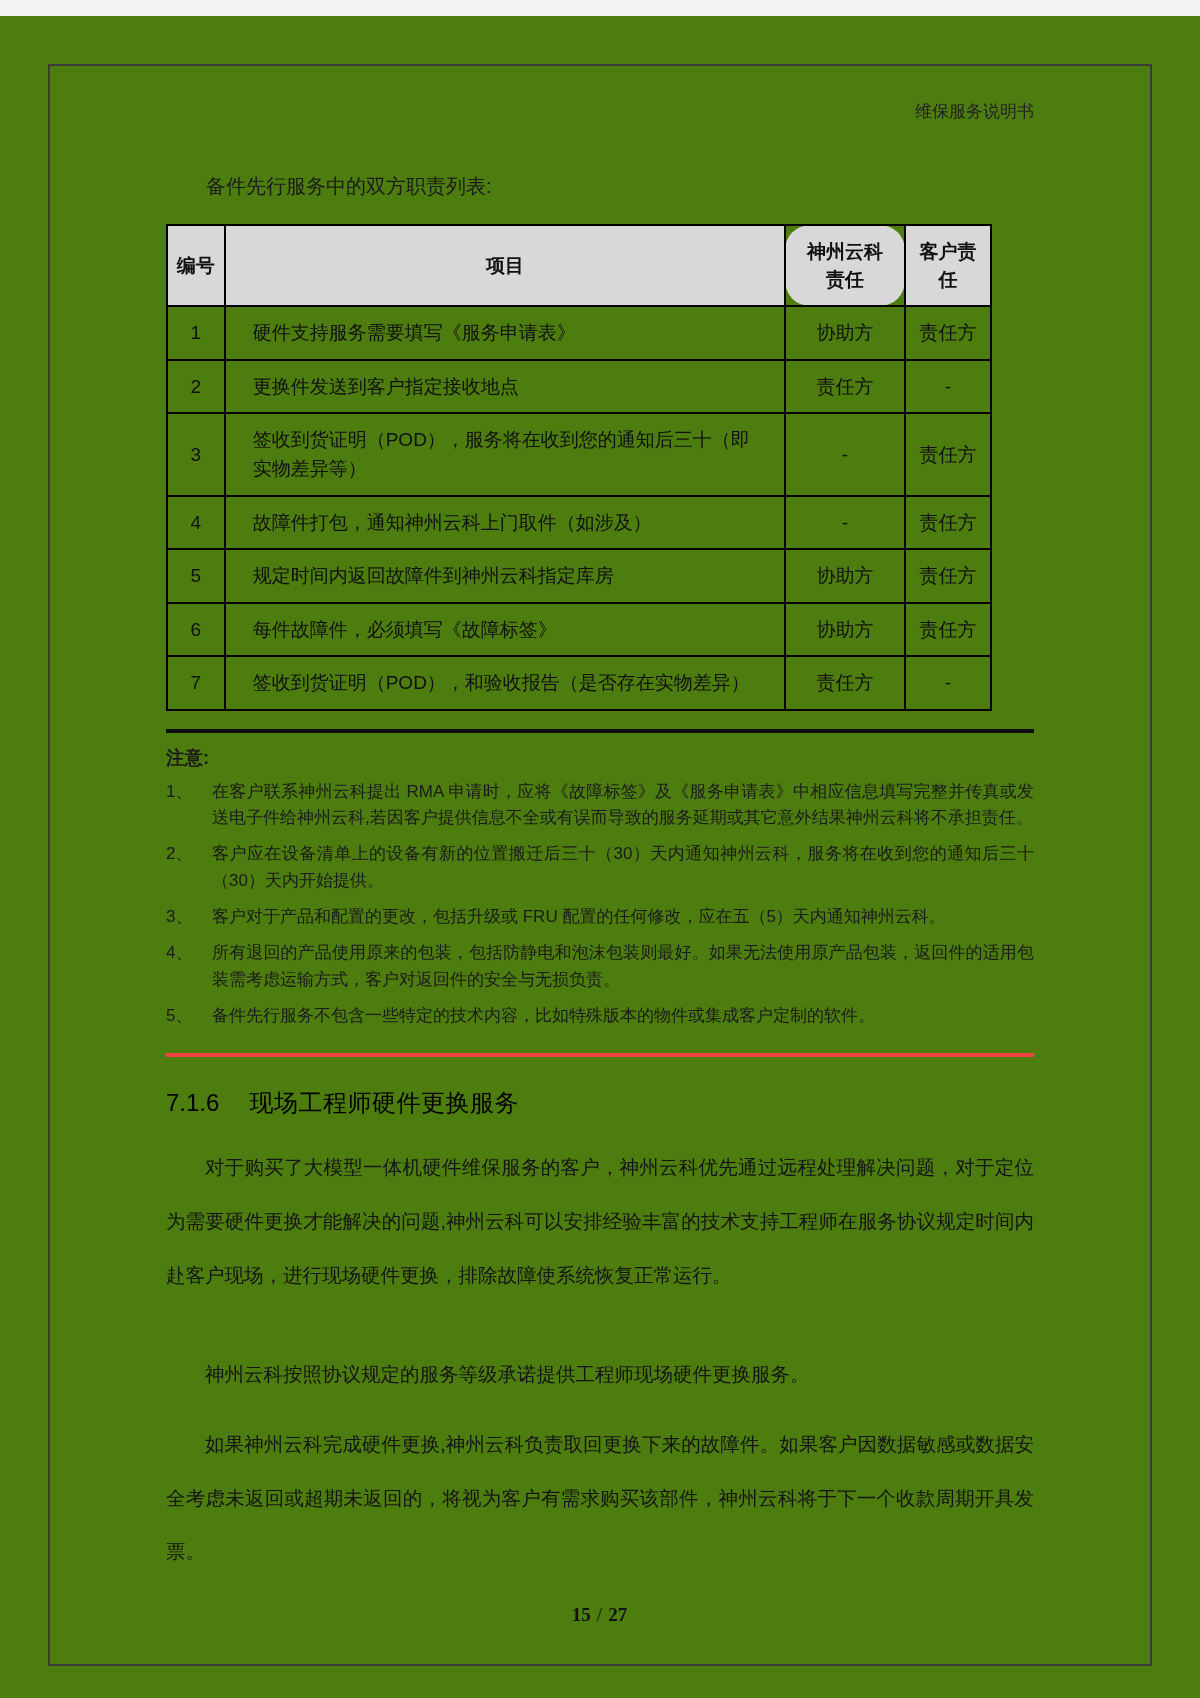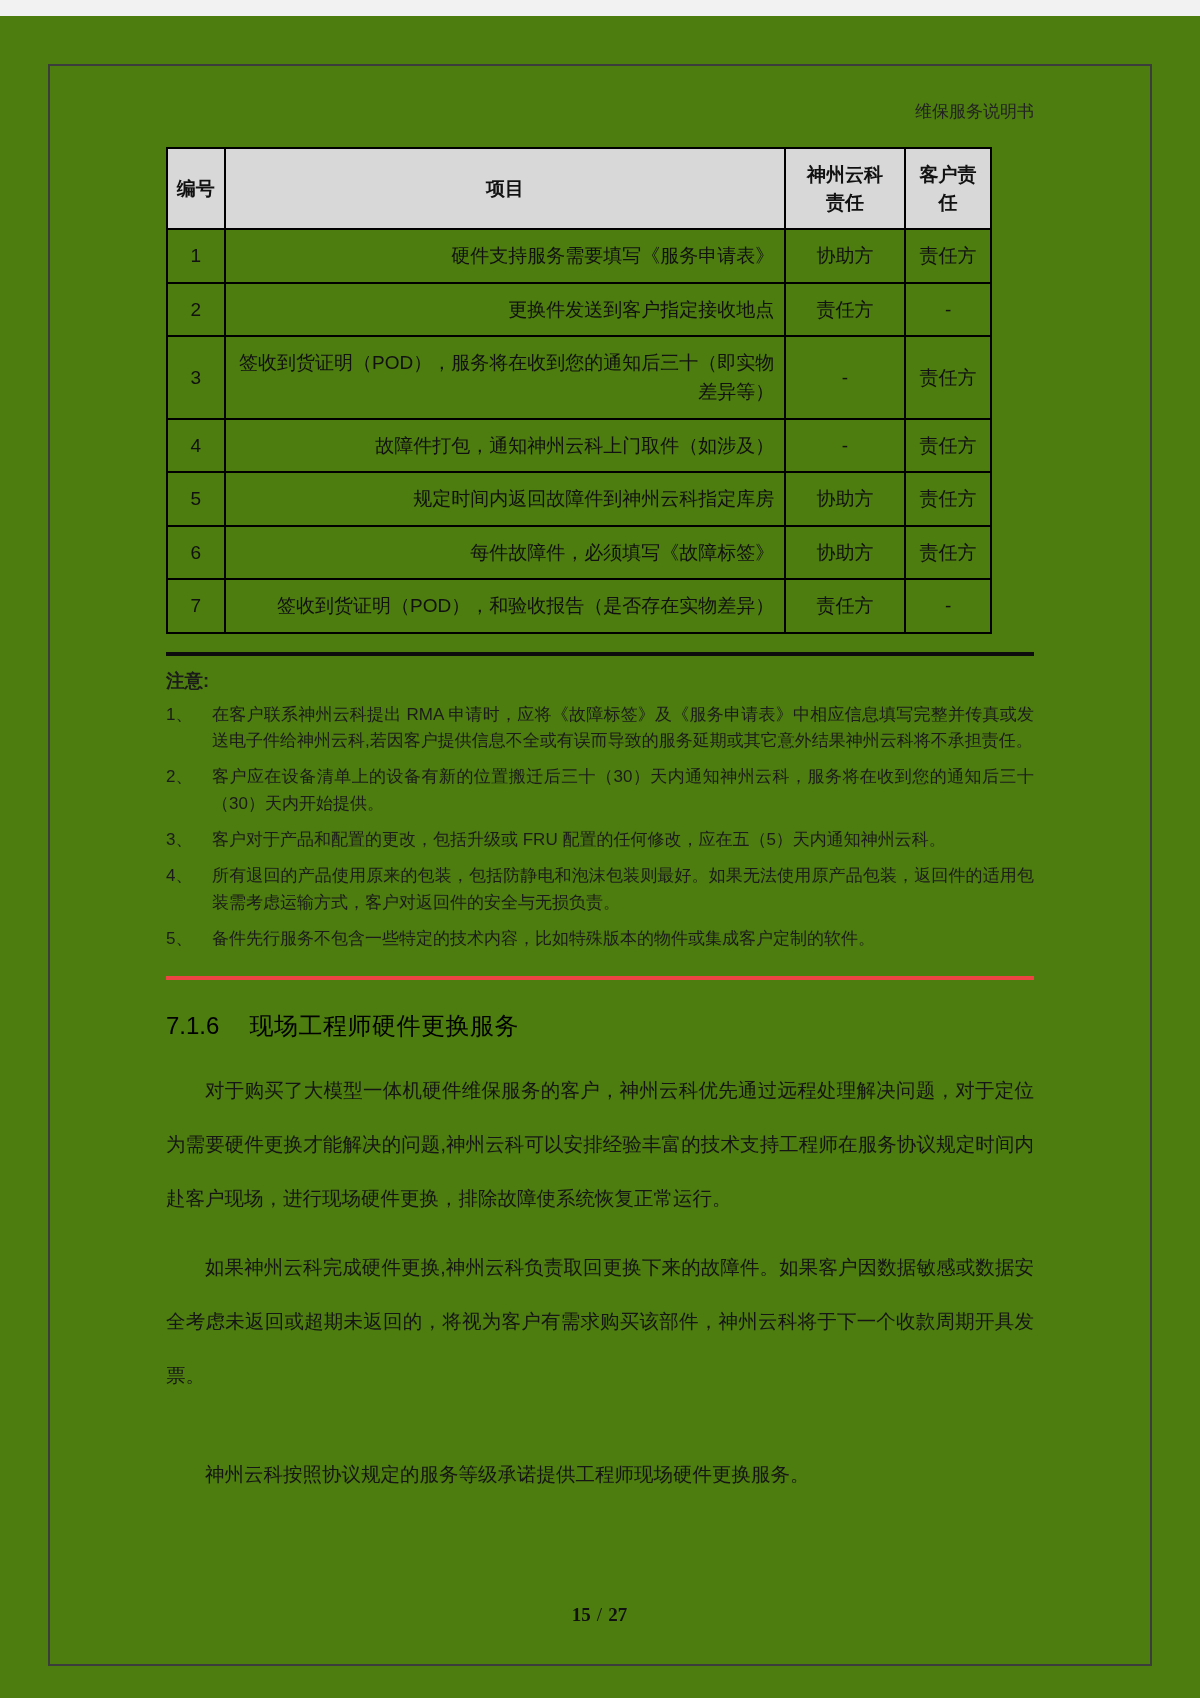--- a/index.html
+++ b/index.html
@@ -47,26 +47,26 @@
     text-align:center;
     padding:12px 6px;
     line-height:1.45;
   }
   table.resp td{
     text-align:center;
     padding:11px 8px;
     line-height:1.55;
   }
   table.resp td.col-item{
-    text-align:right;
-    padding:11px 10px;
+    text-align:left;
+    padding:11px 27px;
   }
   .col-no{width:7%;}
   .col-item{width:68%;}
-  .col-vendor{width:14.5%;}
+  .col-vendor{width:14.5%;border-radius:25px;}
   .col-customer{width:10.5%;}
   .notes{
     margin-top:18px;
     border-top:4px solid #0d0d0d;
     border-bottom:4px solid #ef4444;
     padding:12px 0 24px 0;
   }
   .notes-title{
     font-weight:bold;
     font-size:18.5px;
@@ -111,20 +111,21 @@
   .page-footer .sep{font-weight:normal;padding:0 6px;}
 </style>
 </head>
 <body>
 
 <div class="page">
   <div class="frame">
 
     <div class="doc-header">维保服务说明书</div>
 
+    <div class="intro">备件先行服务中的双方职责列表:</div>
 
     <table class="resp">
       <thead>
         <tr>
           <th class="col-no">编号</th>
           <th class="col-item">项目</th>
           <th class="col-vendor"><span>神州云科</span><br><span>责任</span></th>
           <th class="col-customer">客户责任</th>
         </tr>
       </thead>
@@ -199,22 +200,22 @@
           </div>
         </div>
     </div>
 
     <div class="section-heading">
       <span class="section-number">7.1.6</span><span>现场工程师硬件更换服务</span>
     </div>
 
     <div id="paragraphs">
         <p class="body-para para-1">对于购买了大模型一体机硬件维保服务的客户，神州云科优先通过远程处理解决问题，对于定位为需要硬件更换才能解决的问题,神州云科可以安排经验丰富的技术支持工程师在服务协议规定时间内赴客户现场，进行现场硬件更换，排除故障使系统恢复正常运行。</p>
+        <p class="body-para para-3">神州云科按照协议规定的服务等级承诺提供工程师现场硬件更换服务。</p>
         <p class="body-para para-2">如果神州云科完成硬件更换,神州云科负责取回更换下来的故障件。如果客户因数据敏感或数据安全考虑未返回或超期未返回的，将视为客户有需求购买该部件，神州云科将于下一个收款周期开具发票。</p>
-        <p class="body-para para-3">神州云科按照协议规定的服务等级承诺提供工程师现场硬件更换服务。</p>
       </div>
 
   </div>
 
   <div class="page-footer">
     <span class="num">15</span><span class="sep">/</span><span class="num">27</span>
   </div>
 </div>
 
 </body></html>

